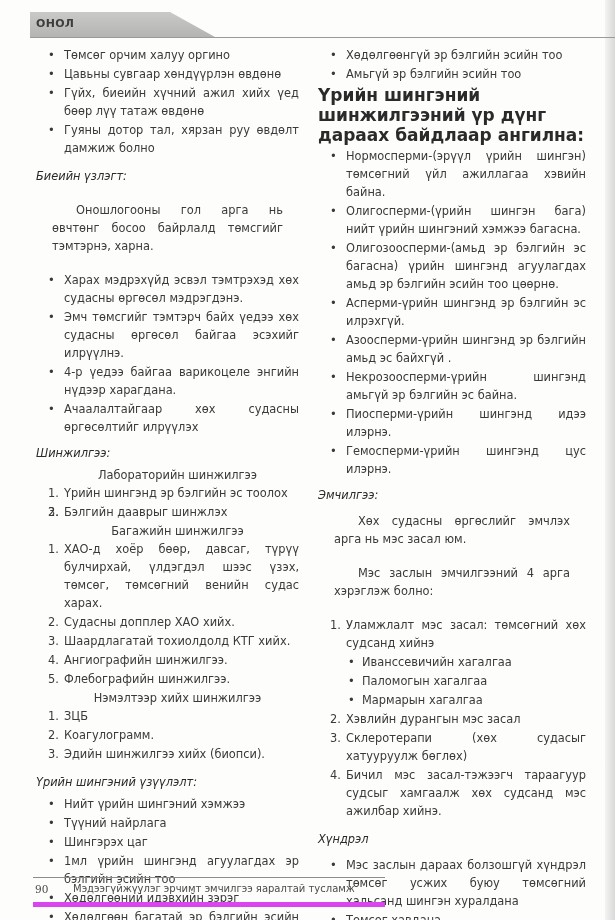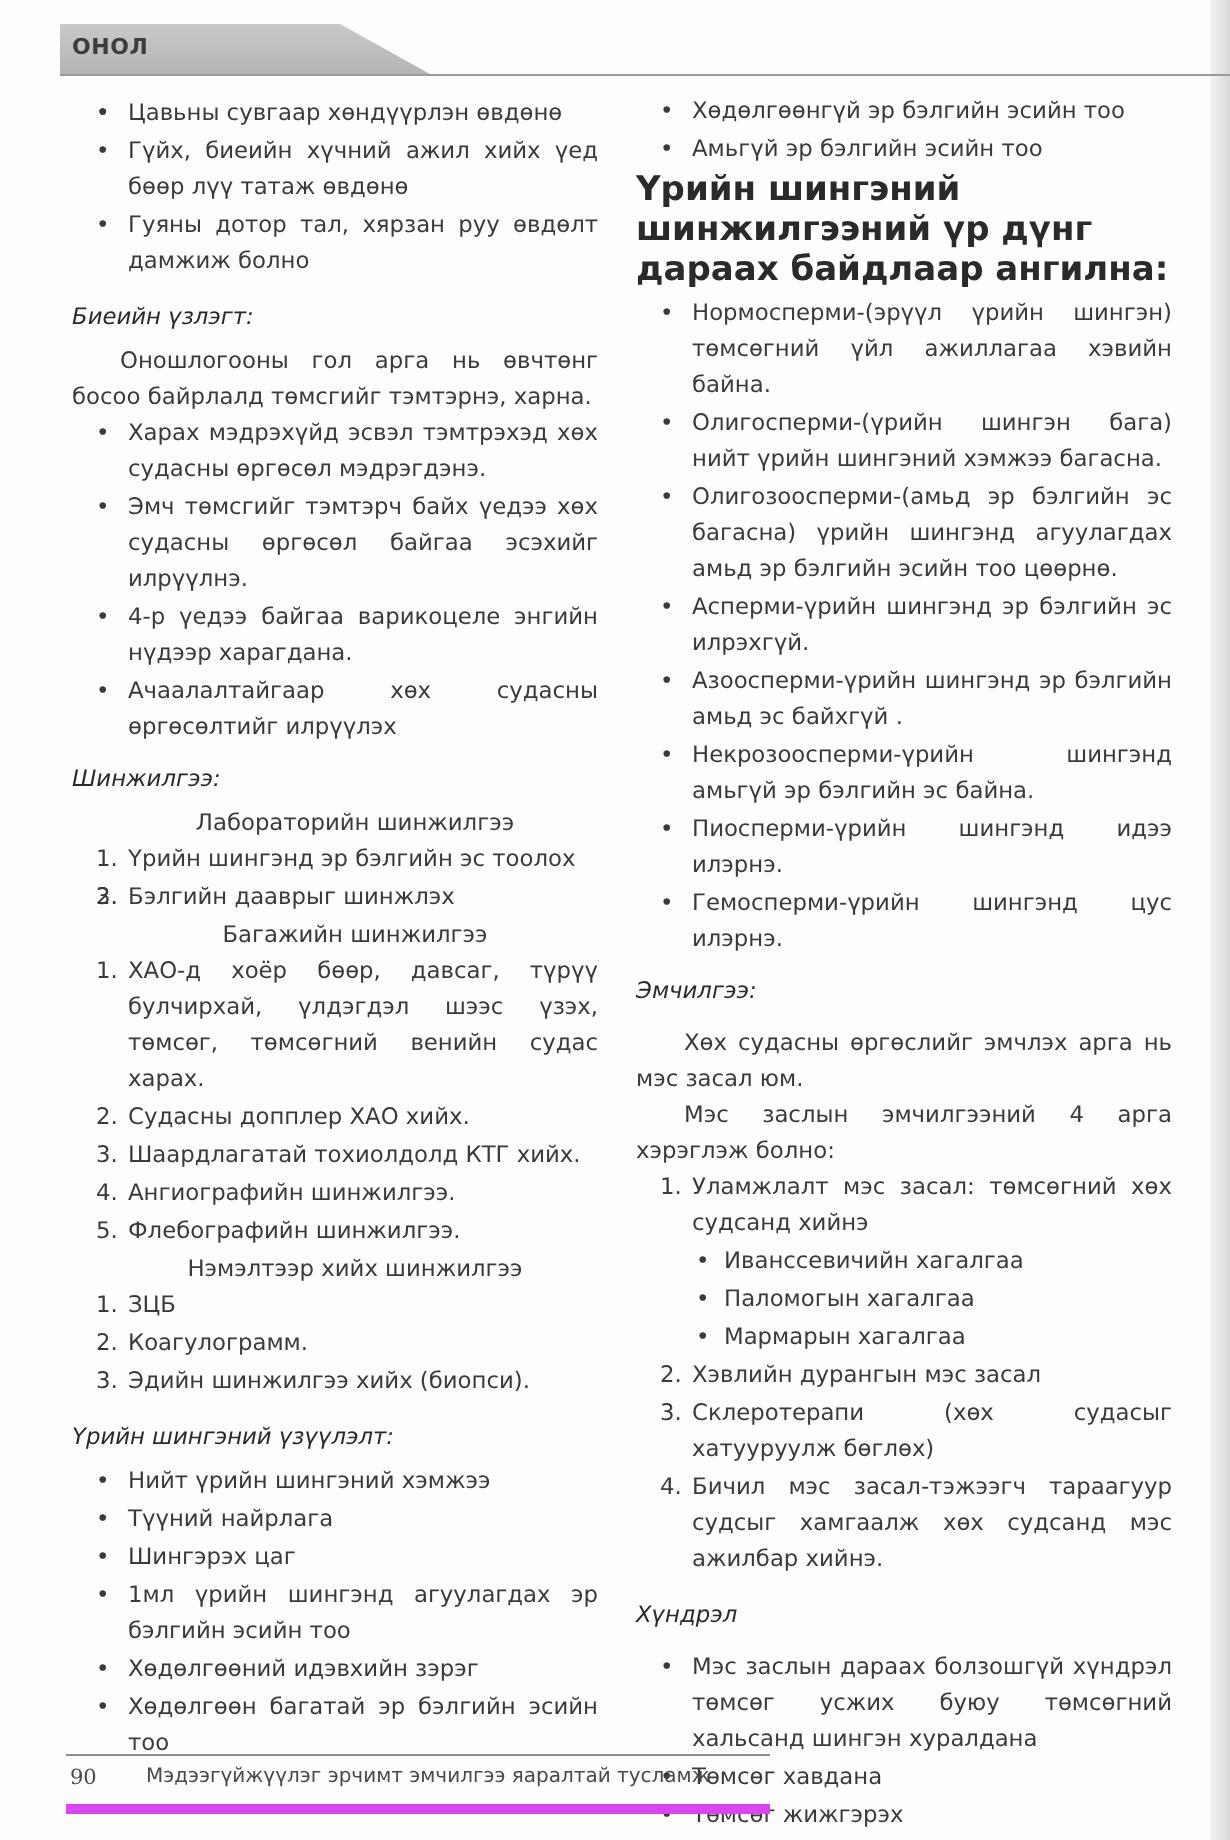--- a/index.html
+++ b/index.html
@@ -29,21 +29,21 @@
     .header-line {
       position: absolute; left: 0; top: 25px; width: 585px; height: 1px; background: #9a9a98;
     }
     .col { position: absolute; top: 46px; font-size: 11.4px; line-height: 18px; }
     .col-left { left: 36px; width: 263px; }
     .col-right { left: 318px; width: 268px; }
     .sec-title {
       font-weight: normal; font-style: italic; color: #2a2a2a; margin: 6px 0 4px 0;
     }
     .bold-title { font-weight: bold; color: #2a2a2a; font-size: 17px; line-height: 20px; margin: 2px 0 2px 0; }
-    .para { text-align: justify; margin: 0; }
+    .para { text-align: justify; margin: 16px; }
     .indent { text-indent: 24px; }
     ul, ol { margin: 0; padding: 0; list-style: none; }
     .bul li, .num li { position: relative; text-align: justify; }
     .bul li { padding-left: 28px; margin-bottom: 1px; }
     .bul li .mk { position: absolute; left: 12px; top: 0; }
     .num li { padding-left: 28px; margin-bottom: 1px; }
     .num li .mk { position: absolute; left: 12px; top: 0; }
     .sublabel { padding-left: 20px; text-align: center; }
     .subbul li { padding-left: 44px; }
     .subbul li .mk { left: 30px; }
@@ -61,21 +61,21 @@
 <div class="binding"></div>
 
 <div class="header">
   <div class="header-tab"></div>
   <span class="header-title">ОНОЛ</span>
   <div class="header-line"></div>
 </div>
 
 <div class="col col-left">
   <ul class="bul">
-    <li><span class="mk">•</span></li>
+    <li><span class="mk">•</span><span>Төмсөг орчим халуу оргино</span></li>
     <li><span class="mk">•</span><span>Цавьны сувгаар хөндүүрлэн өвдөнө</span></li>
     <li><span class="mk">•</span><span>Гүйх, биеийн хүчний ажил хийх үед бөөр лүү татаж өвдөнө</span></li>
     <li><span class="mk">•</span><span>Гуяны дотор тал, хярзан руу өвдөлт дамжиж болно</span></li>
   </ul>
 
   <div class="sec-title" style="margin-top:10px">Биеийн үзлэгт:</div>
   <p class="para indent">Оношлогооны гол арга нь өвчтөнг босоо байрлалд төмсгийг тэмтэрнэ, харна.</p>
   <ul class="bul">
     <li><span class="mk">•</span><span>Харах мэдрэхүйд эсвэл тэмтрэхэд хөх судасны өргөсөл мэдрэгдэнэ.</span></li>
     <li><span class="mk">•</span><span>Эмч төмсгийг тэмтэрч байх үедээ хөх судасны өргөсөл байгаа эсэхийг илрүүлнэ.</span></li>

